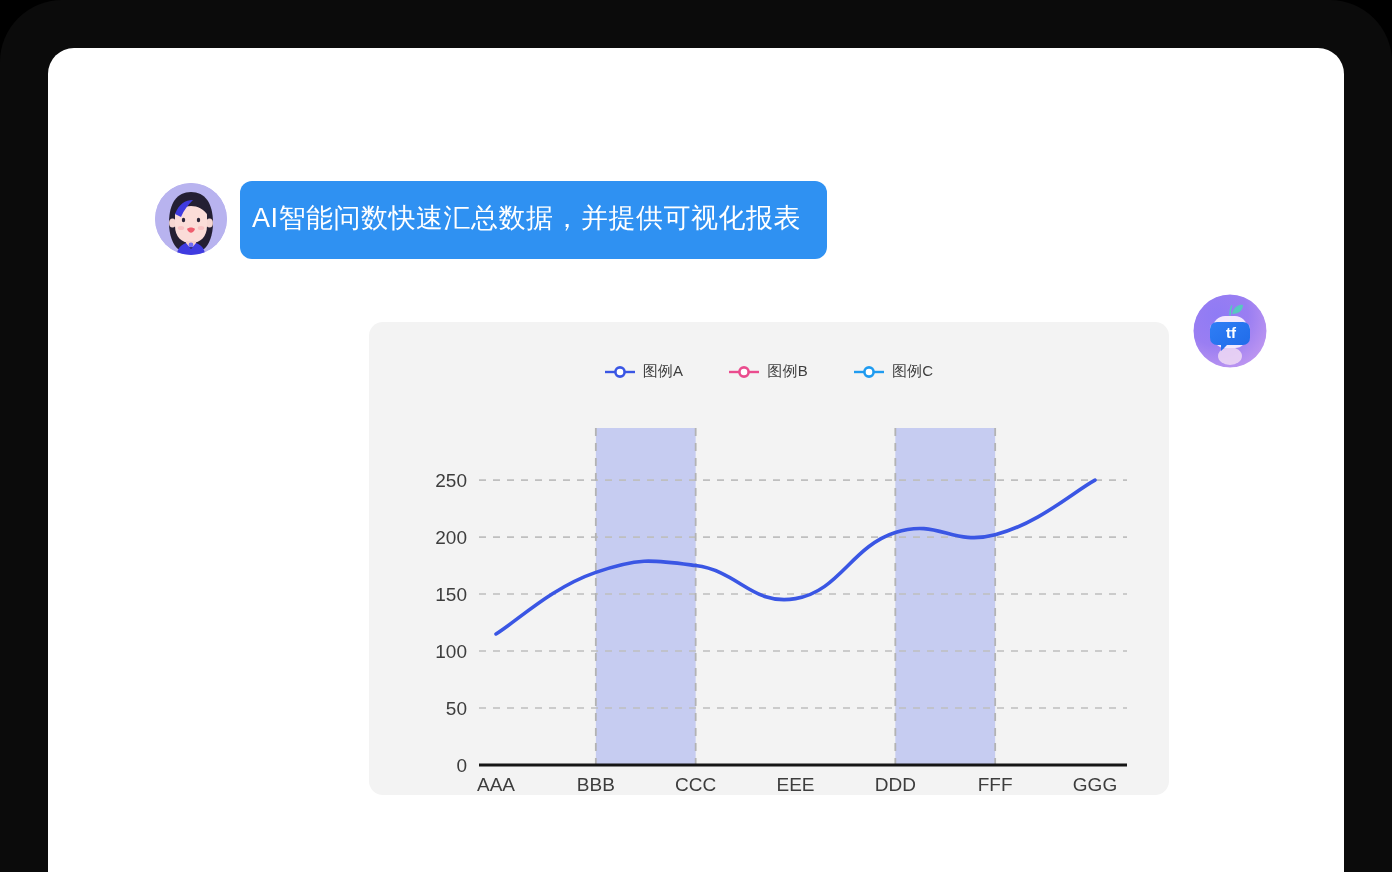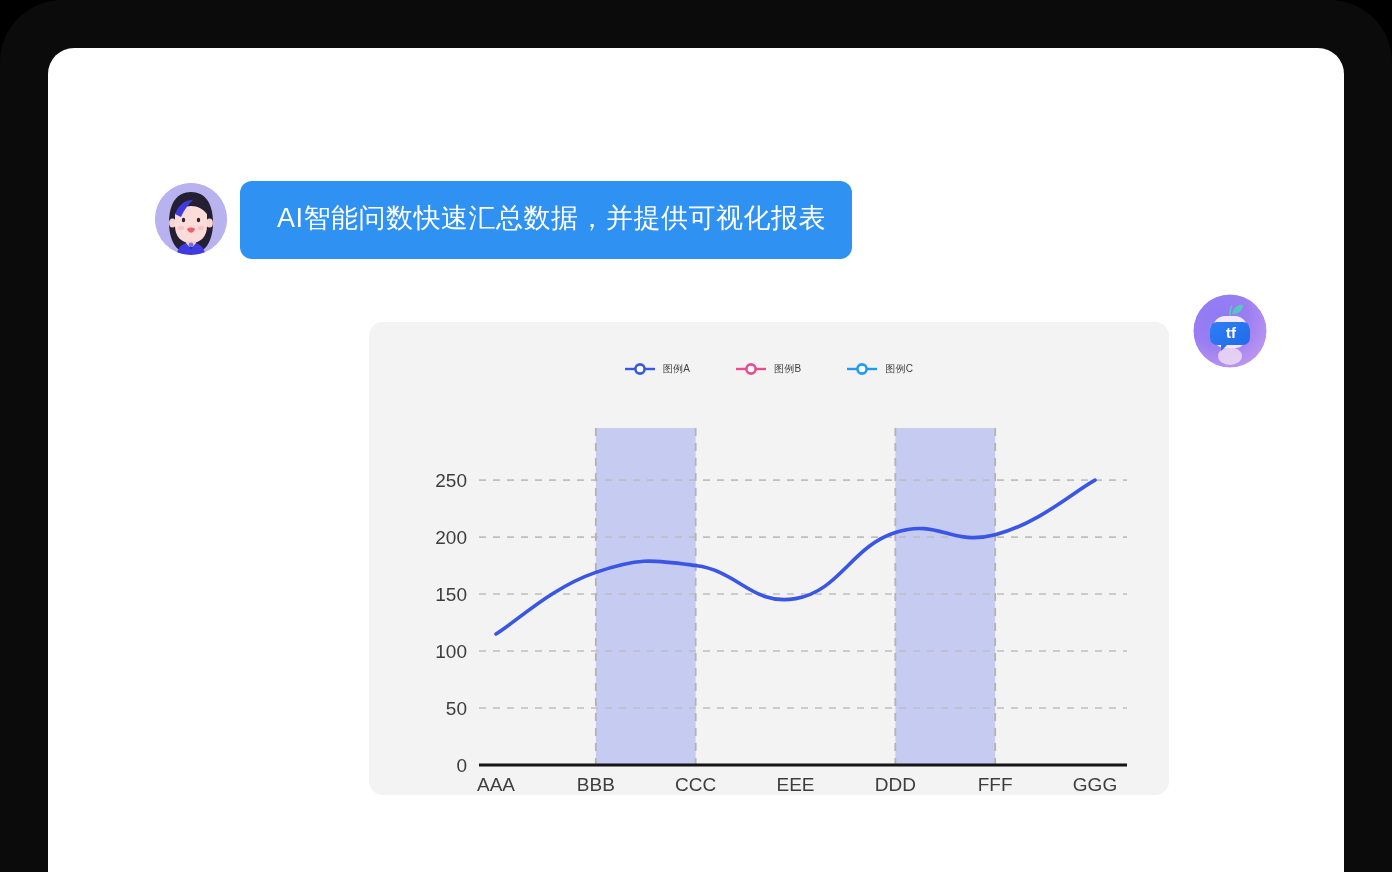--- a/index.html
+++ b/index.html
@@ -38,21 +38,21 @@
     position:relative; overflow:hidden; flex:0 0 auto;
     margin-top:2px;
   }
   #avatar svg { display:block; width:72px; height:72px; }
 
   #bubble {
     margin-left:13px;
     background:#2f91f2;
     color:#ffffff;
     border-radius:12px;
-    padding:22px 26px 24px 37px;
+    padding:22px 26px 24px 12px;
     font-size:27px;
     line-height:1.18;
     letter-spacing:.5px;
     white-space:nowrap;
     font-weight:400;
   }
 
   
   #chart-card {
     position:absolute; left:321px; top:274px;
@@ -63,21 +63,21 @@
 
   
   #legend {
     position:absolute; left:0; top:40px; width:100%;
     display:flex; justify-content:center; align-items:center;
     gap:46px;
   }
   .legend-item { display:flex; align-items:center; gap:8px; }
   .legend-marker { display:block; }
   .legend-label {
-    font-size:10px; color:#3e3e3e; letter-spacing:.2px;
+    font-size:15px; color:#3e3e3e; letter-spacing:.2px;
   }
 
   
   #plot { position:absolute; left:0; top:0; width:800px; height:473px; }
 
   .axis-y-label {
     font-family:"Liberation Sans", sans-serif;
     font-size:19px; fill:#3d3d3d; text-anchor:end;
   }
   .axis-x-label {

